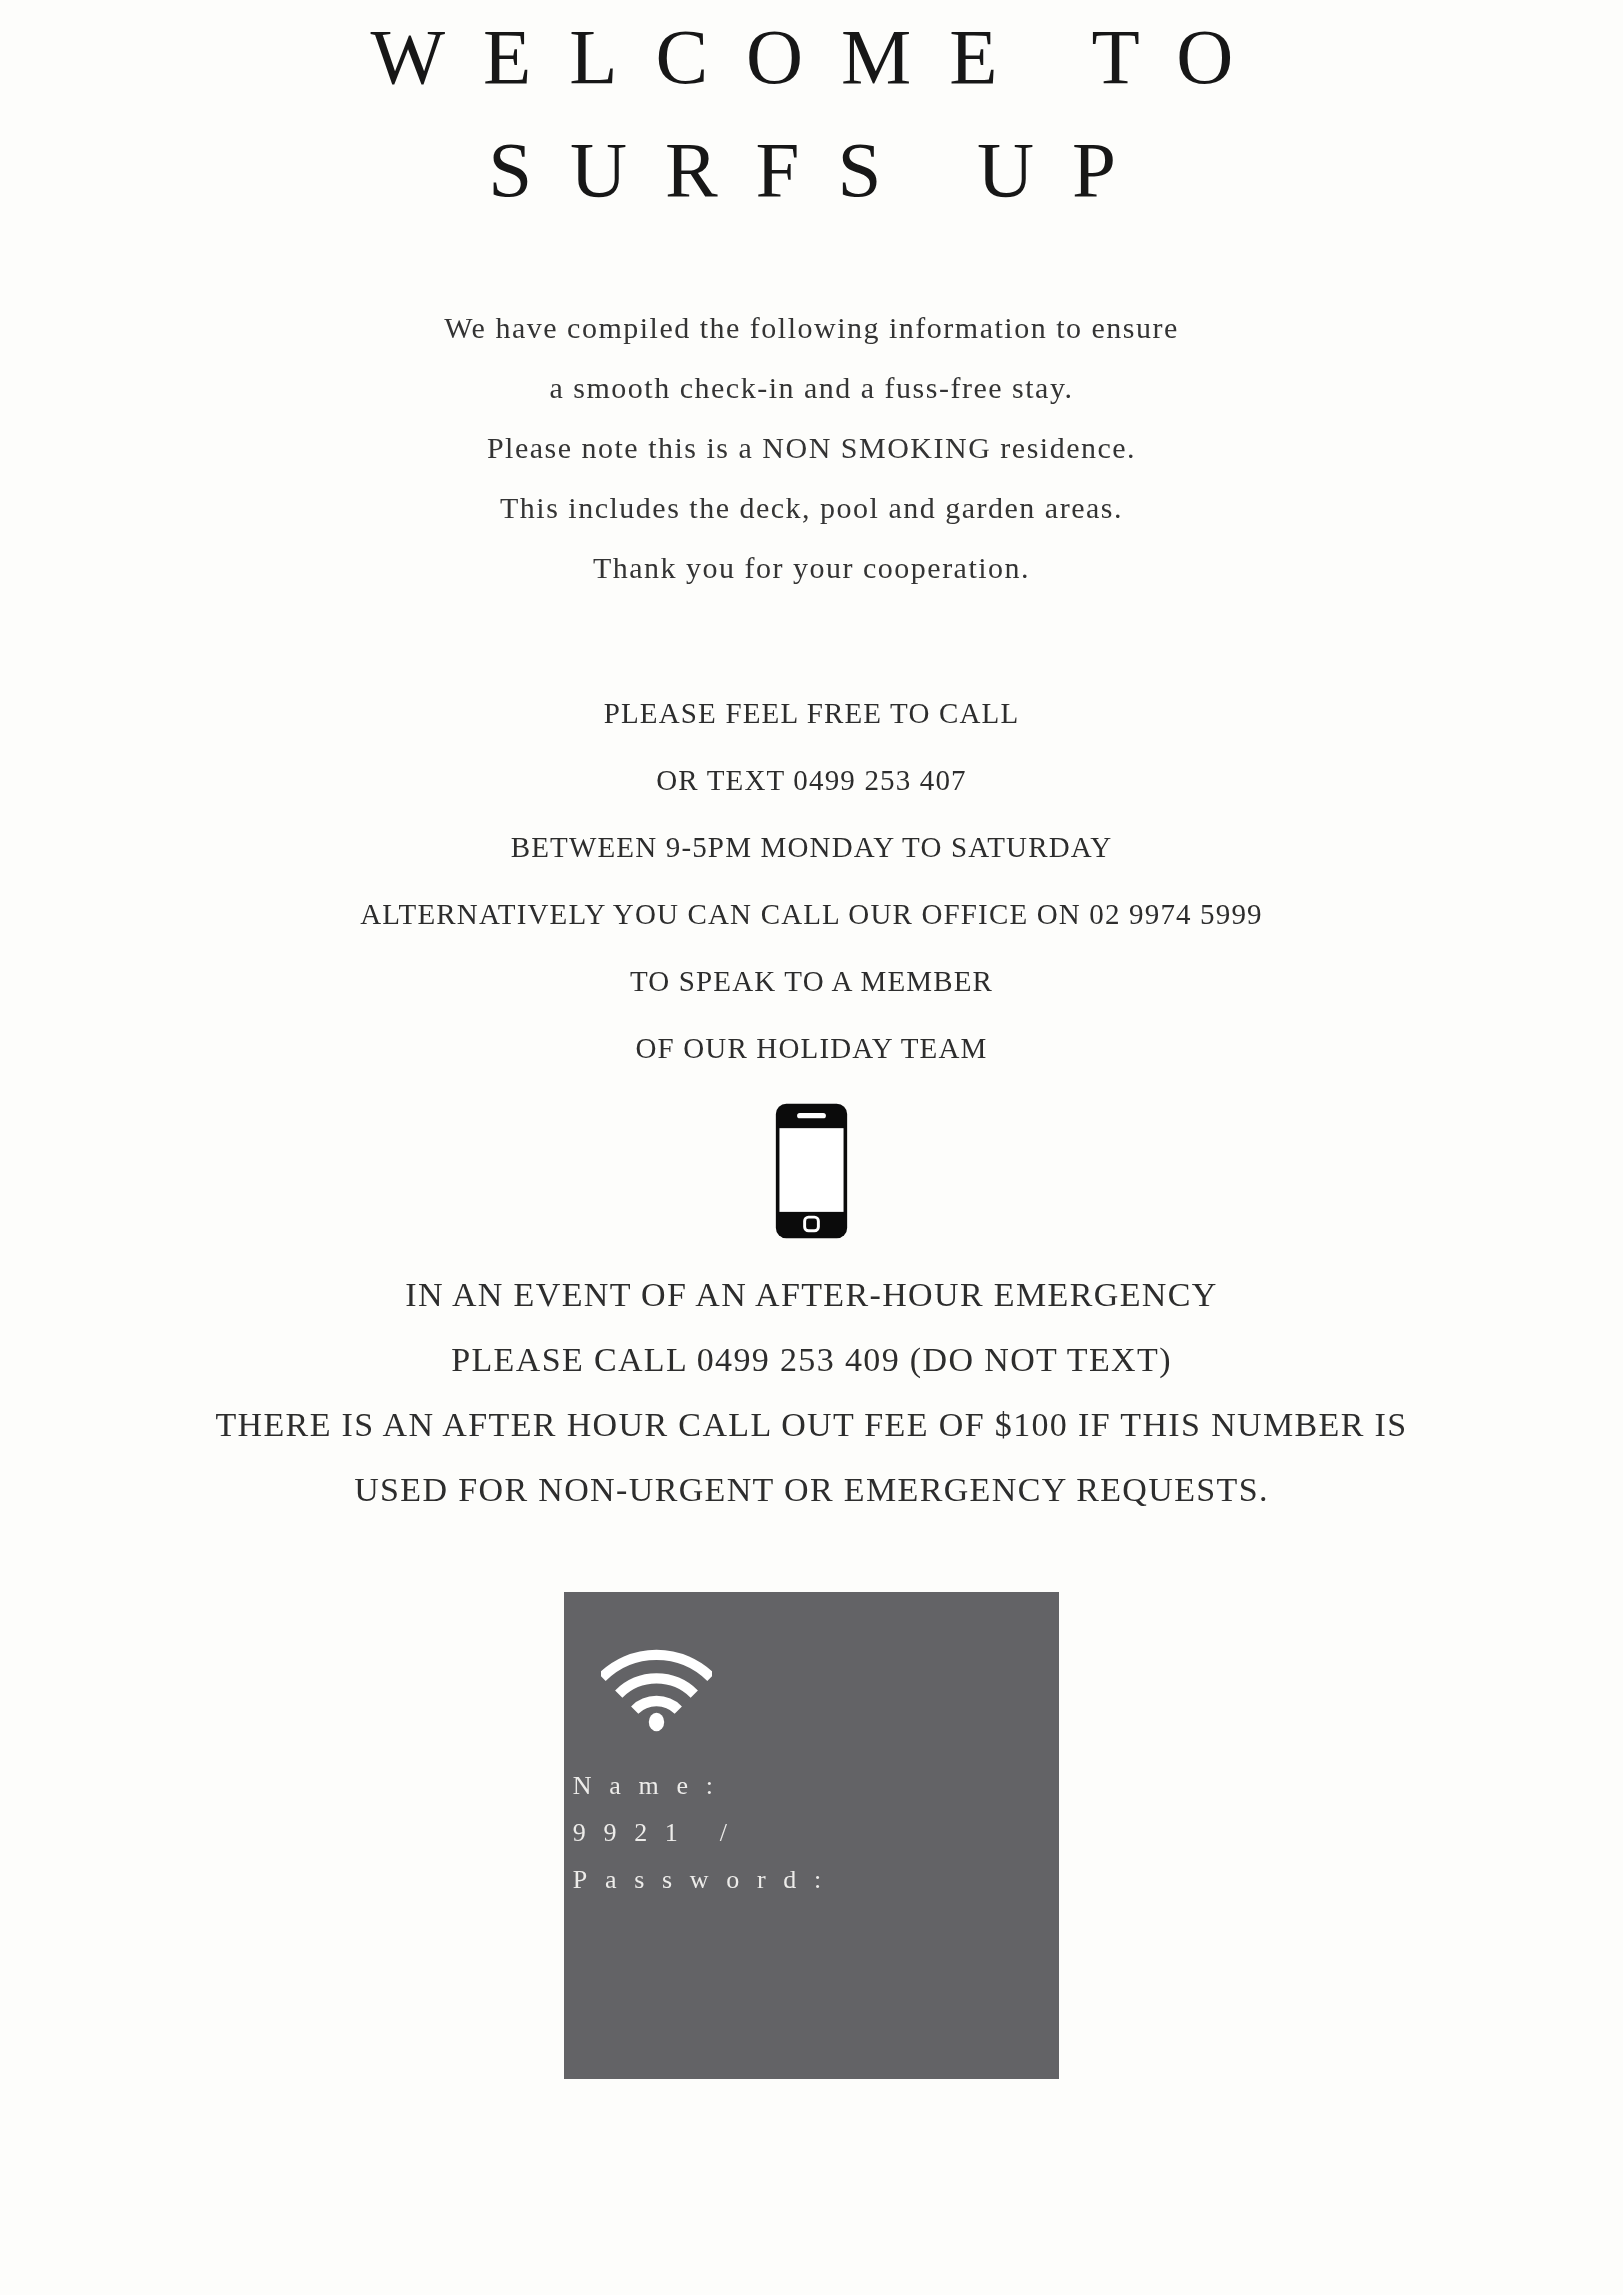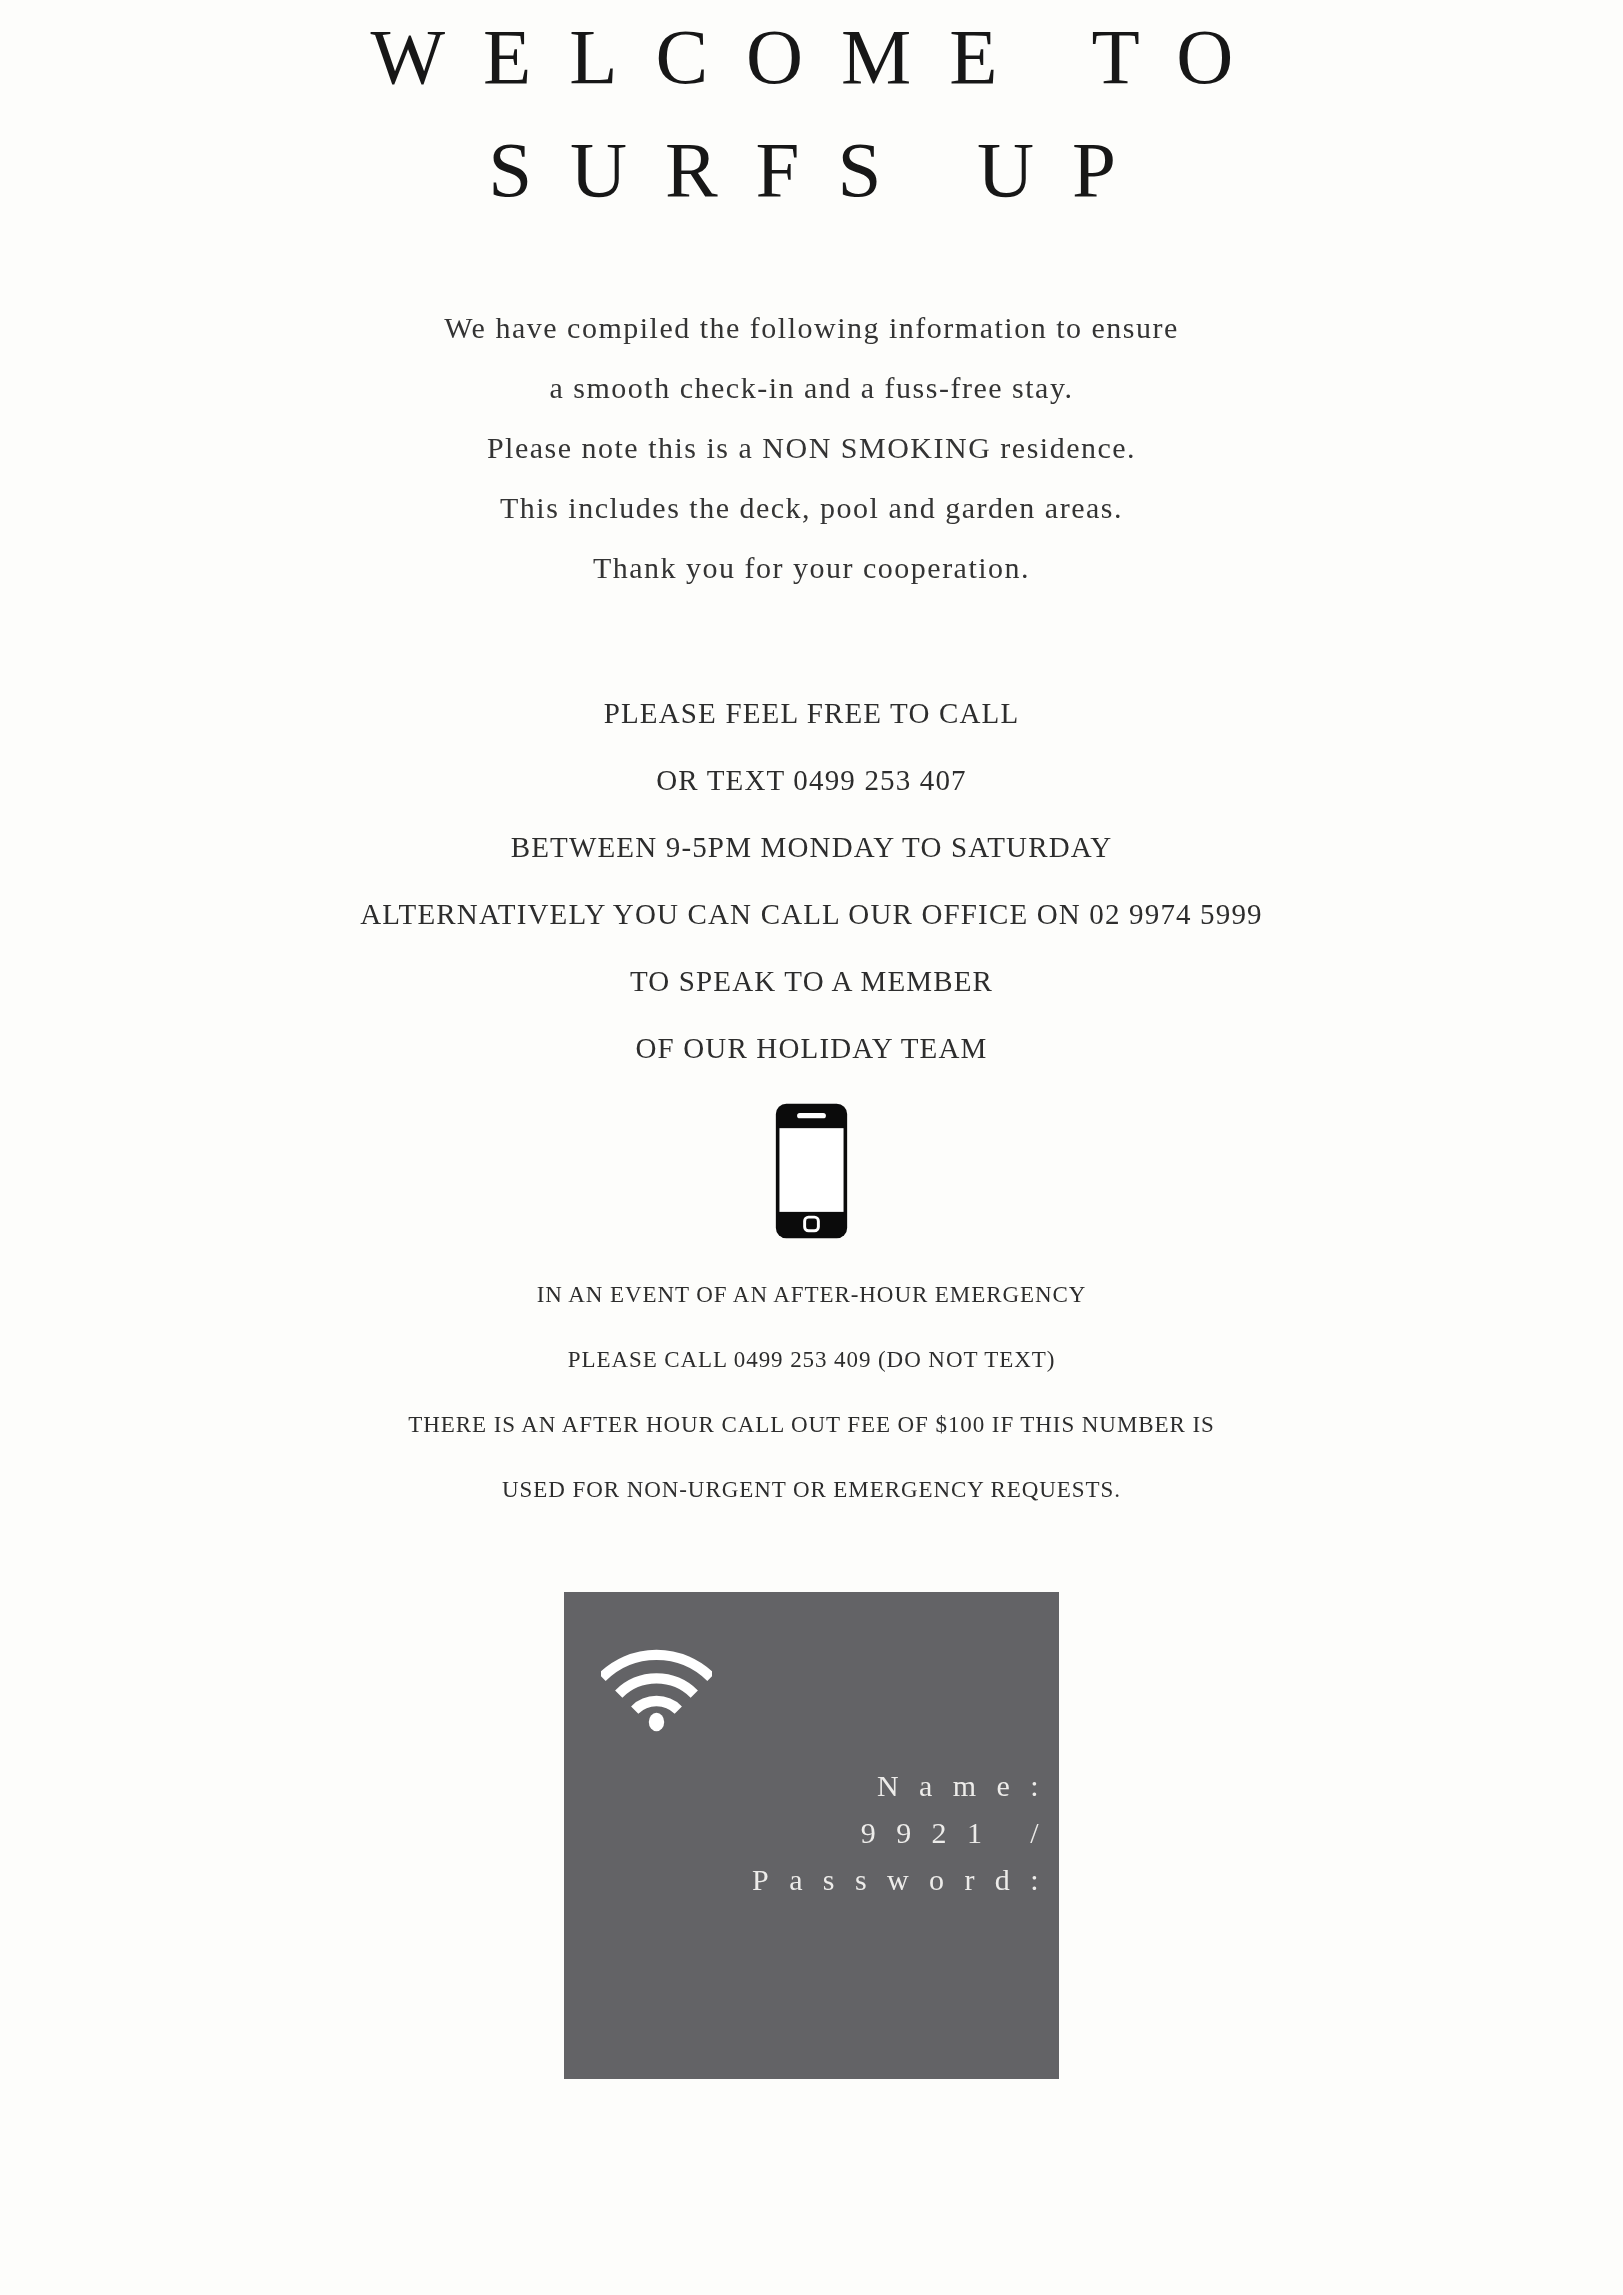--- a/index.html
+++ b/index.html
@@ -40,39 +40,39 @@
     color: #2d2d2d;
   }
   .phone-row {
     margin-top: 19.6px;
     text-align: center;
   }
   .phone-row svg { display: inline-block; vertical-align: top; }
   .emergency {
     margin-top: 22px;
     text-align: center;
-    font-size: 23px;
+    font-size: 34px;
     line-height: 65px;
     letter-spacing: 0.04em;
     color: #2d2d2d;
   }
   .wifi-card {
     margin: 70px auto 0 auto;
     width: 495px;
     height: 487px;
     background: #636366;
   }
   .wifi-icon-wrap {
     padding: 42px 0 0 37px;
     line-height: 0;
   }
   .wifi-lines {
     margin-top: 30px;
-    text-align: right;
-    font-size: 30px;
+    text-align: left;
+    font-size: 26px;
     line-height: 47px;
     letter-spacing: 0.68em;
     text-indent: 0.34em;
     color: #EDECEA;
     white-space: nowrap;
   }
 </style>
 </head>
 <body>
 

